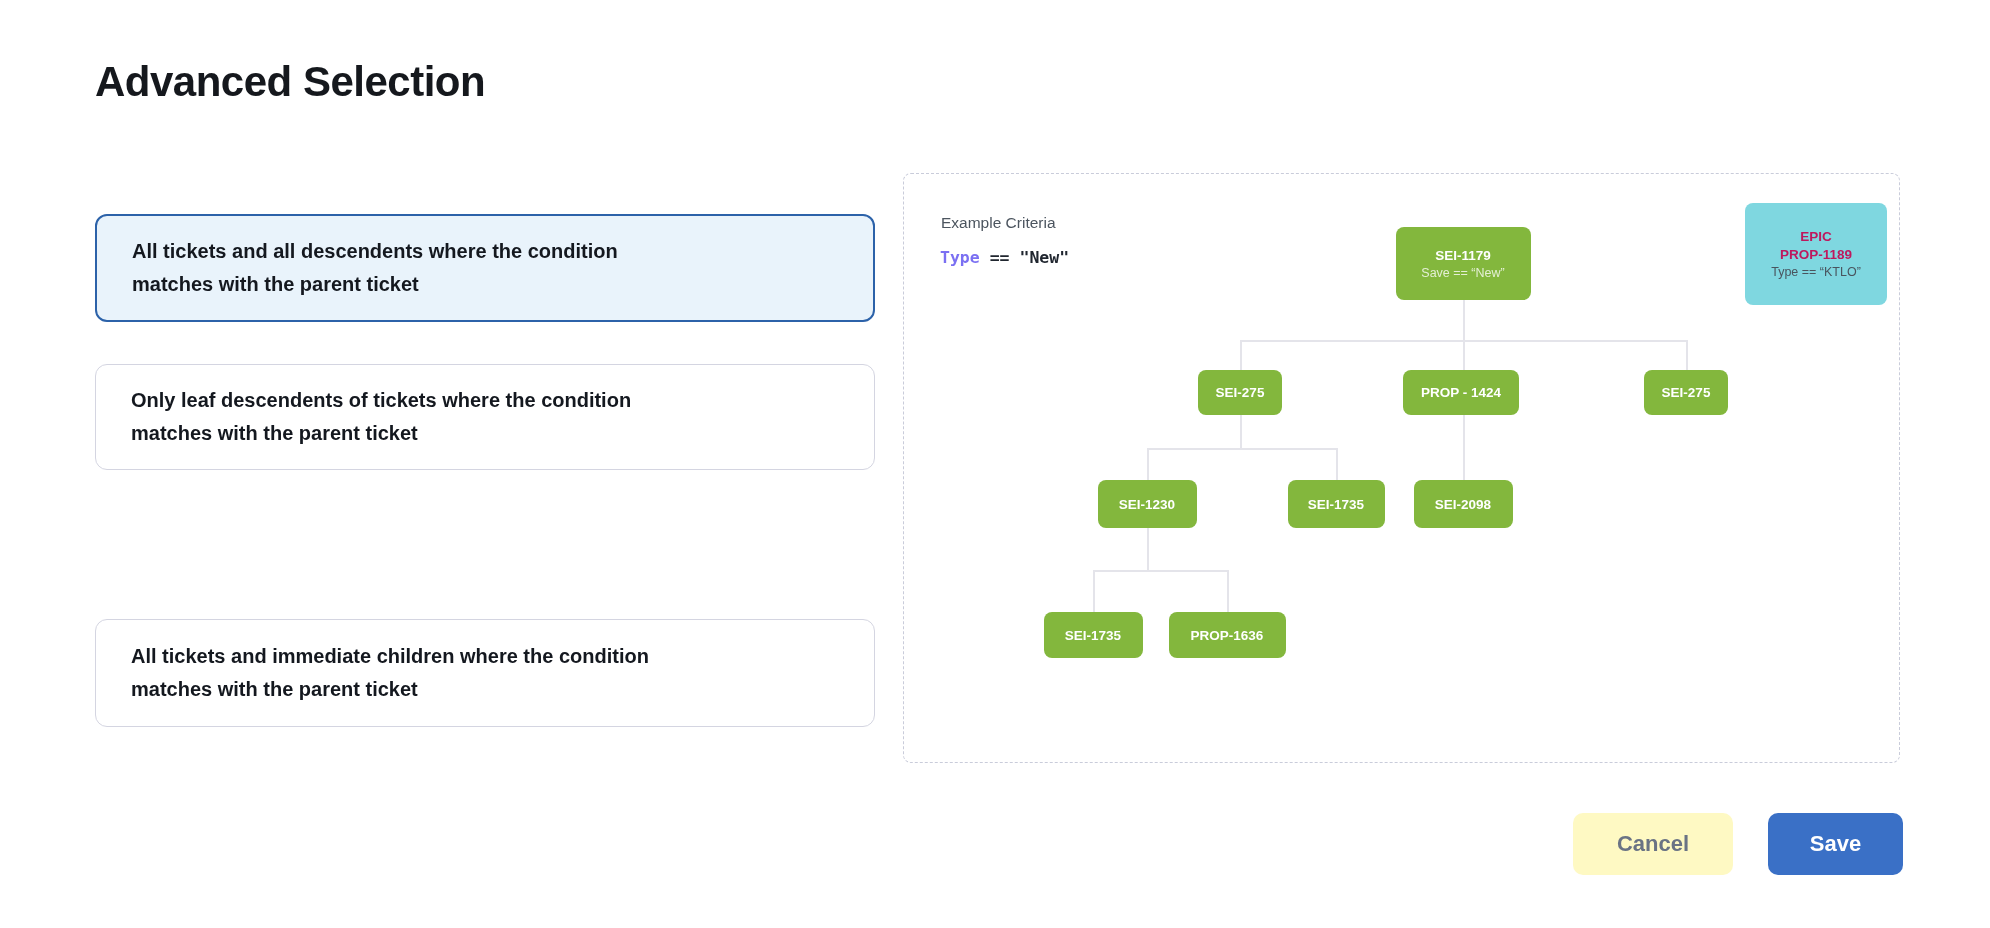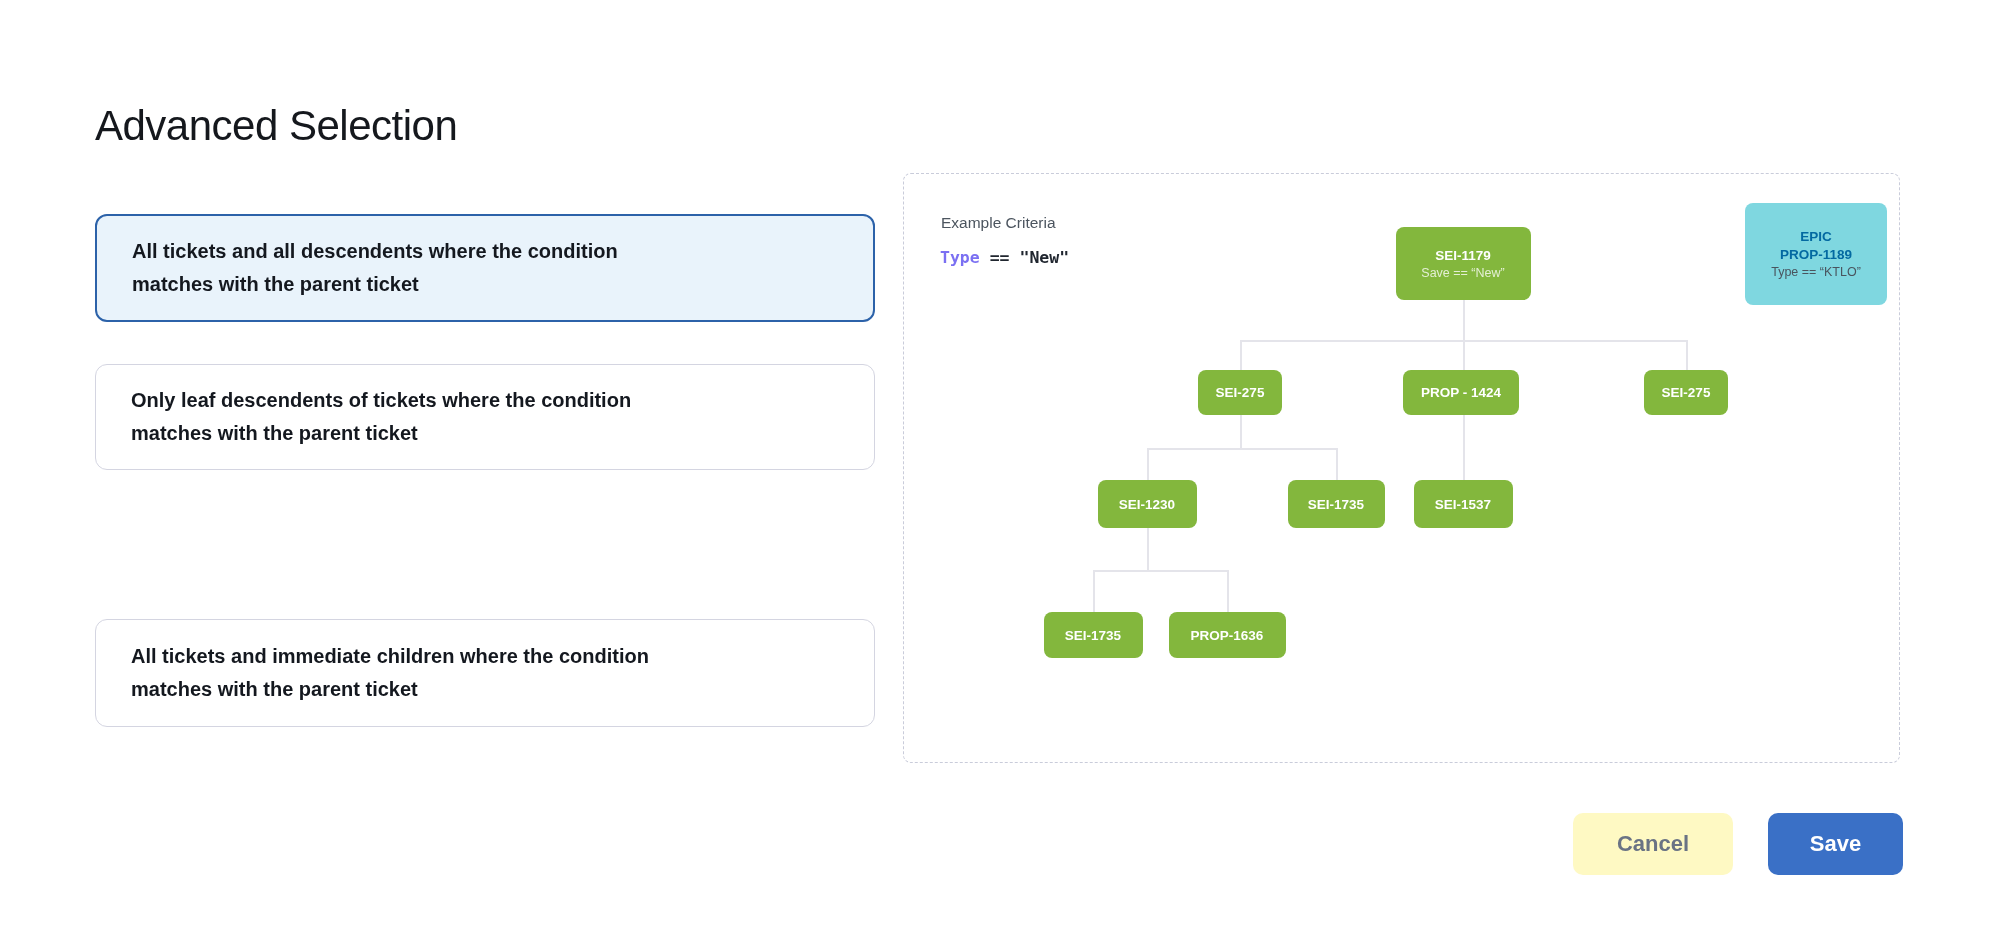--- a/index.html
+++ b/index.html
@@ -10,24 +10,23 @@
     height: 928px;
     background: #ffffff;
     font-family: "Liberation Sans", sans-serif;
     overflow: hidden;
   }
   .page-title {
     position: absolute;
     left: 95px;
     top: 58px;
     font-size: 42px;
-    font-weight: 400;
+    font-weight: 700;
     color: #15181d;
     letter-spacing: -0.5px;
-    margin-top: 44px;
   }
   
   .option-card {
     position: absolute;
     left: 95px;
     width: 780px;
     border: 1.5px solid #d4d5e1;
     border-radius: 12px;
     background: #ffffff;
     display: flex;
@@ -96,21 +95,21 @@
     flex-direction: column;
     align-items: center;
     justify-content: center;
     gap: 3px;
     white-space: nowrap;
   }
   .node.selected-node { background: #83b73d; }
   .node.selected-node .line-title { color: #ffffff; font-size: 13.5px; font-weight: 700; }
   .node.selected-node .line-sub { color: rgba(255,255,255,0.78); font-size: 12.5px; }
   .node.epic-node { background: #7fd7e0; }
-  .node.epic-node .line-title { color: #0369a1; font-size: 13.5px; font-weight: 700; }
+  .node.epic-node .line-title { color: #be185d; font-size: 13.5px; font-weight: 700; }
   .node.epic-node .line-sub { color: #49545e; font-size: 12.5px; }
   
   .btn {
     position: absolute;
     top: 813px;
     height: 62px;
     border: none;
     border-radius: 10px;
     font-family: "Liberation Sans", sans-serif;
     font-size: 22px;
@@ -189,21 +188,21 @@
       <div class="node selected-node" style="left: 1644px; top: 370px; width: 84px; height: 45px;">
         <span class="line-title">SEI-275</span>
       </div>
       <div class="node selected-node" style="left: 1097.5px; top: 480px; width: 99px; height: 48px;">
         <span class="line-title">SEI-1230</span>
       </div>
       <div class="node selected-node" style="left: 1287.5px; top: 480px; width: 97px; height: 48px;">
         <span class="line-title">SEI-1735</span>
       </div>
       <div class="node selected-node" style="left: 1413.5px; top: 480px; width: 99px; height: 48px;">
-        <span class="line-title">SEI-1537</span>
+        <span class="line-title">SEI-2098</span>
       </div>
       <div class="node selected-node" style="left: 1043.5px; top: 612px; width: 99px; height: 46px;">
         <span class="line-title">SEI-1735</span>
       </div>
       <div class="node selected-node" style="left: 1168.5px; top: 612px; width: 117px; height: 46px;">
         <span class="line-title">PROP-1636</span>
       </div>
       <div class="node epic-node" style="left: 1745px; top: 203px; width: 142px; height: 102px;">
         <span class="line-title">EPIC</span>
         <span class="line-title">PROP-1189</span>

